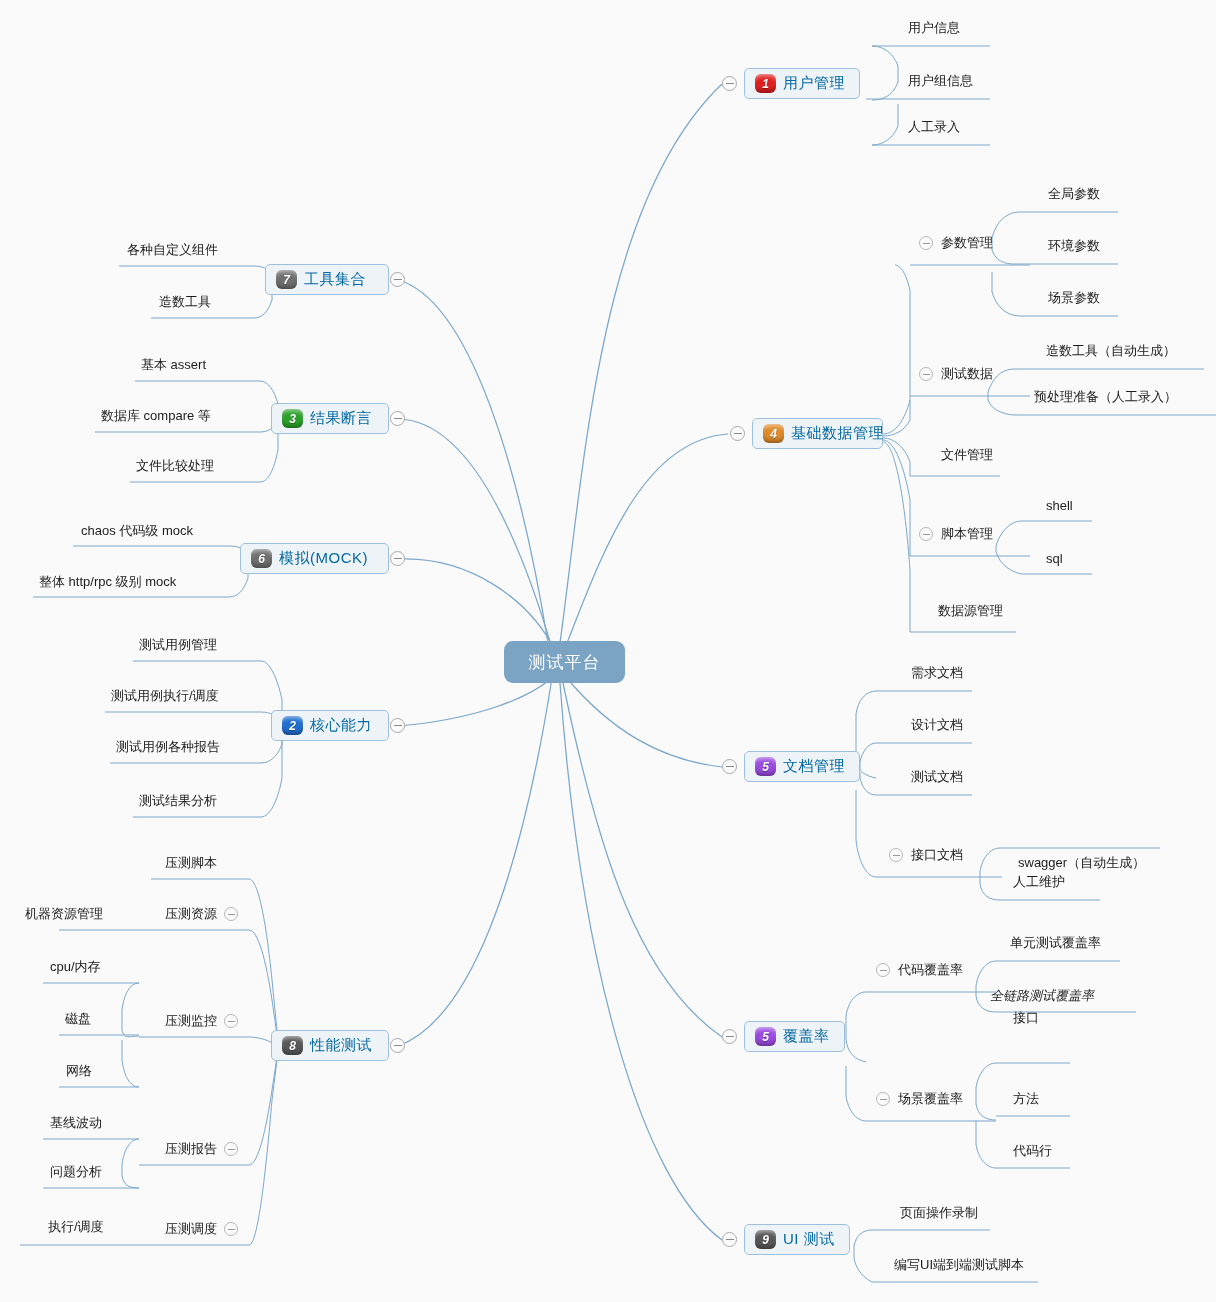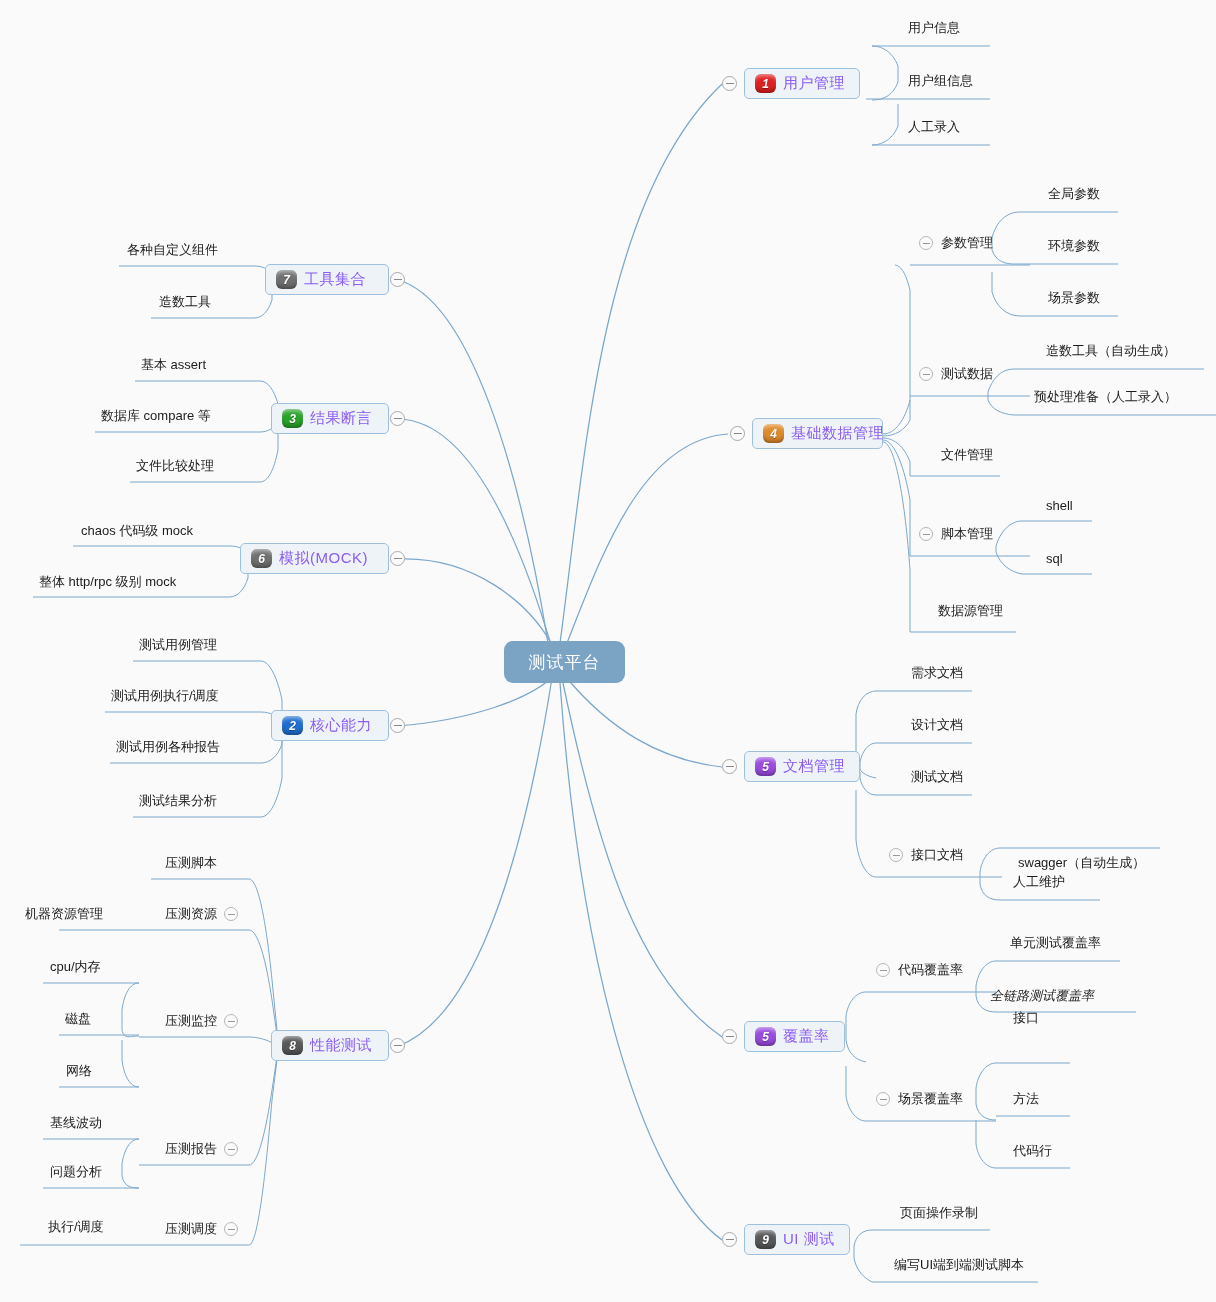--- a/index.html
+++ b/index.html
@@ -76,21 +76,21 @@
     align-items: center;
     justify-content: center;
     margin-right: 7px;
     flex: none;
     box-shadow: inset 0 -4px 5px -2px rgba(0,0,0,0.40),
                 inset 0 4px 4px -2px rgba(255,255,255,0.55);
     text-shadow: 0 1px 1px rgba(0,0,0,0.35);
   }
   .l1-node .l1-label {
     font-size: 15px;
-    color: #8b5cf6;
+    color: #0369a1;
     letter-spacing: 0.5px;
   }
 
   
   .txt-node {
     position: absolute;
     font-size: 13px;
     color: #1c1c1c;
     white-space: nowrap;
     line-height: 16px;

